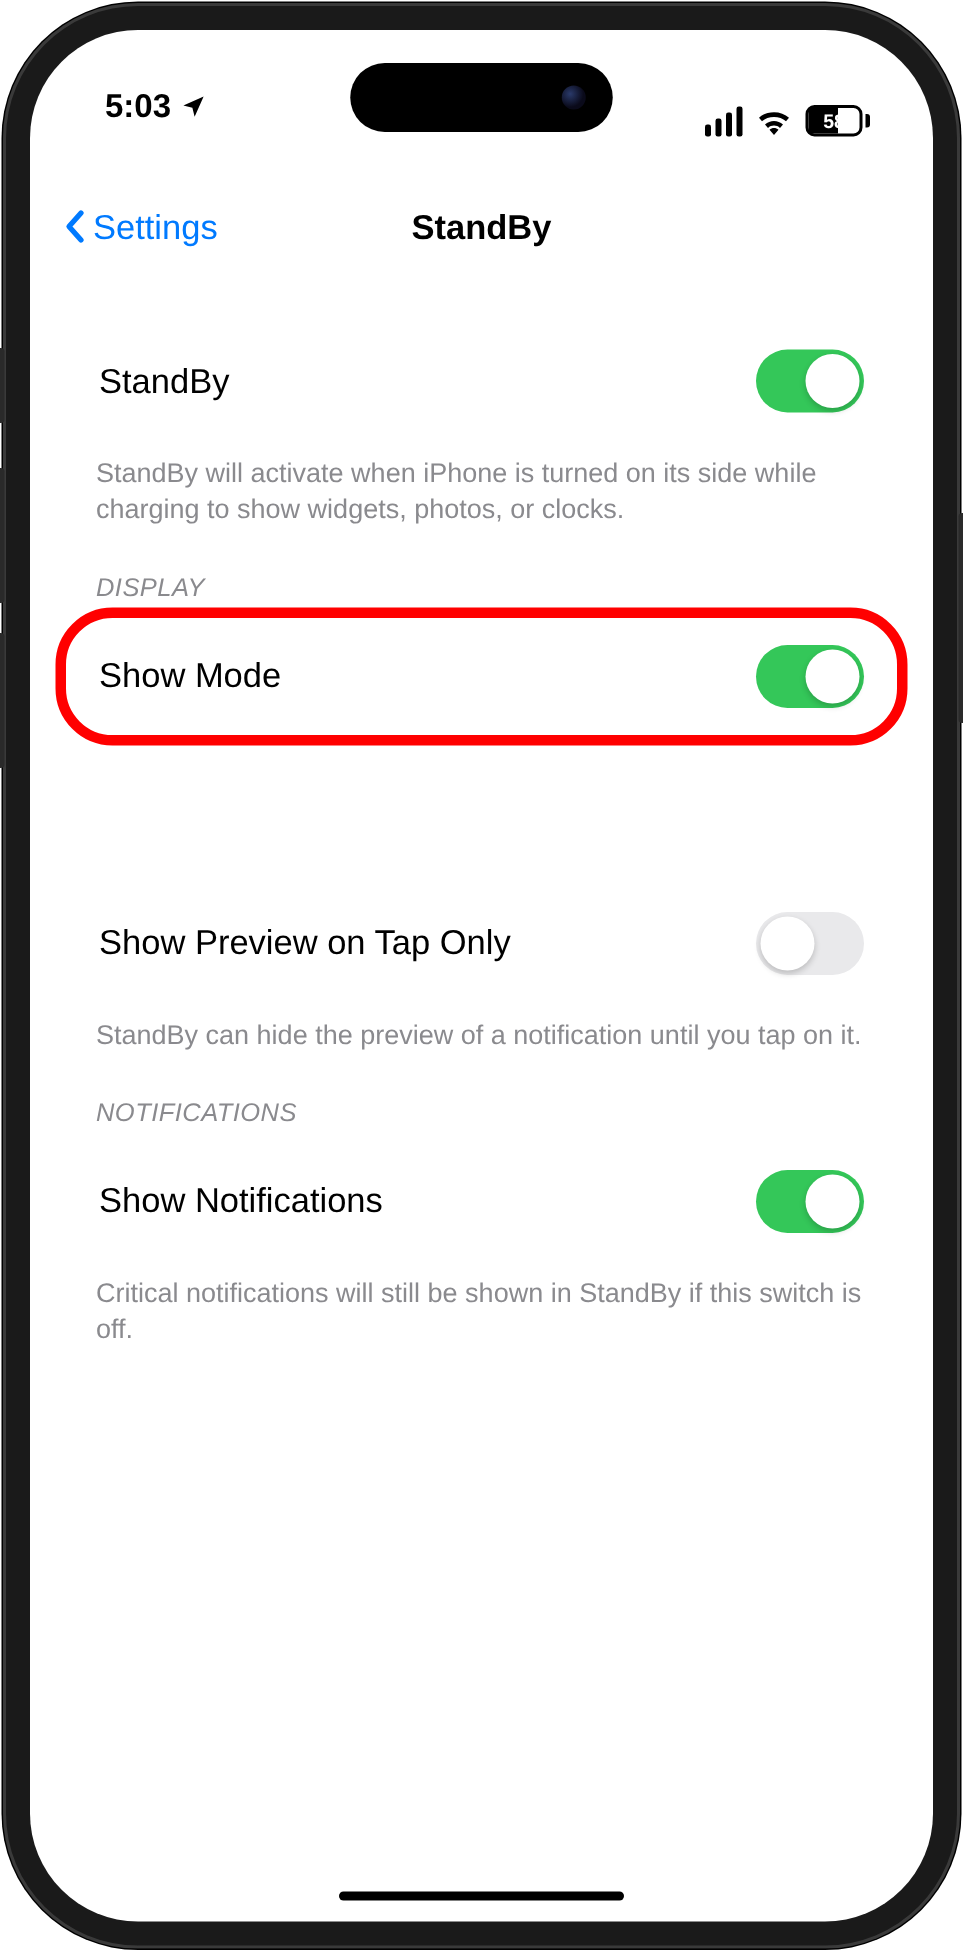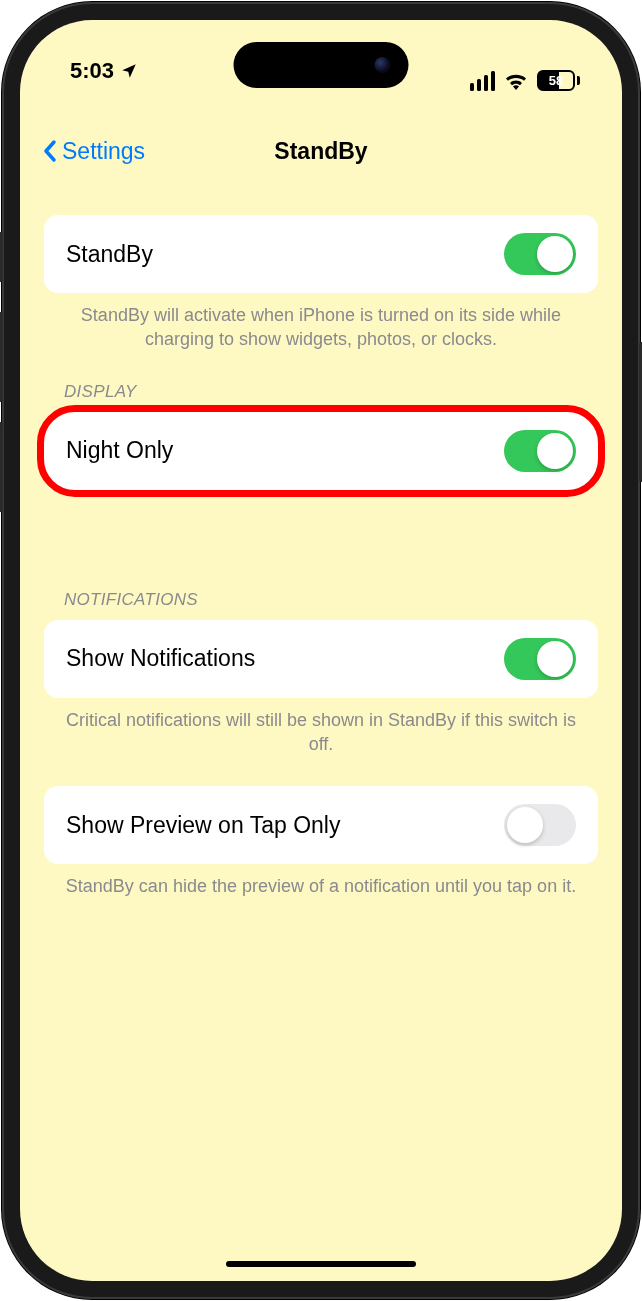--- a/index.html
+++ b/index.html
@@ -24,21 +24,21 @@
       background: #2a2a2a;
       border-radius: 3px;
     }
     .btn-left-1 { left: -4px; top: 230px; width: 5px; height: 50px; }
     .btn-left-2 { left: -4px; top: 310px; width: 5px; height: 90px; }
     .btn-left-3 { left: -4px; top: 420px; width: 5px; height: 90px; }
     .btn-right  { right: -4px; top: 340px; width: 5px; height: 140px; }
     .screen {
       width: 100%;
       height: 100%;
-      background: #fef9c3;
+      background: #ffffff;
       border-radius: 72px;
       overflow: hidden;
       position: relative;
     }
     .notch {
       position: absolute;
       top: 22px; left: 50%; transform: translateX(-50%);
       width: 175px; height: 46px;
       background: #000;
       border-radius: 26px;
@@ -109,21 +109,20 @@
     .row {
       background: #fff; border-radius: 14px;
       padding: 18px 22px;
       display: flex; align-items: center; justify-content: space-between;
       position: relative;
     }
     .row-label { font-size: 23px; color: #000; }
     .footer-text {
       font-size: 18px; color: #8a8a8e; line-height: 1.35;
       padding: 10px 20px 0;
-      text-align: center;
     }
     .toggle {
       width: 72px; height: 42px; border-radius: 21px;
       position: relative; cursor: pointer;
     }
     .toggle.on { background: #34c759; }
     .toggle.off { background: #e9e9eb; }
     .toggle-knob {
       position: absolute; top: 3px;
       width: 36px; height: 36px; border-radius: 50%;
@@ -202,47 +201,47 @@
               <div class="toggle-knob"></div>
             </div>
         </div>
         <div class="footer-text">StandBy will activate when iPhone is turned on its side while charging to show widgets, photos, or clocks.</div>
       </div>
 
       <div class="group">
         <div class="group-header">DISPLAY</div>
         <div class="row" style="position:relative;">
           <div class="highlight-ring"></div>
-          <span class="row-label">Night Only</span>
+          <span class="row-label">Show Mode</span>
           <div class="toggle on">
               <div class="toggle-knob"></div>
             </div>
         </div>
       </div>
 
       <div class="spacer-lg"></div>
+
+      <div class="group">
+        <div class="row">
+          <span class="row-label">Show Preview on Tap Only</span>
+          <div class="toggle off">
+              <div class="toggle-knob"></div>
+            </div>
+        </div>
+        <div class="footer-text">StandBy can hide the preview of a notification until you tap on it.</div>
+      </div>
 
       <div class="group">
         <div class="group-header">NOTIFICATIONS</div>
         <div class="row">
           <span class="row-label">Show Notifications</span>
           <div class="toggle on">
               <div class="toggle-knob"></div>
             </div>
         </div>
         <div class="footer-text">Critical notifications will still be shown in StandBy if this switch is off.</div>
       </div>
 
-      <div class="group">
-        <div class="row">
-          <span class="row-label">Show Preview on Tap Only</span>
-          <div class="toggle off">
-              <div class="toggle-knob"></div>
-            </div>
-        </div>
-        <div class="footer-text">StandBy can hide the preview of a notification until you tap on it.</div>
-      </div>
-
     </div>
 
     <div class="home-indicator"></div>
   </div>
 </div>
 
 </body></html>

